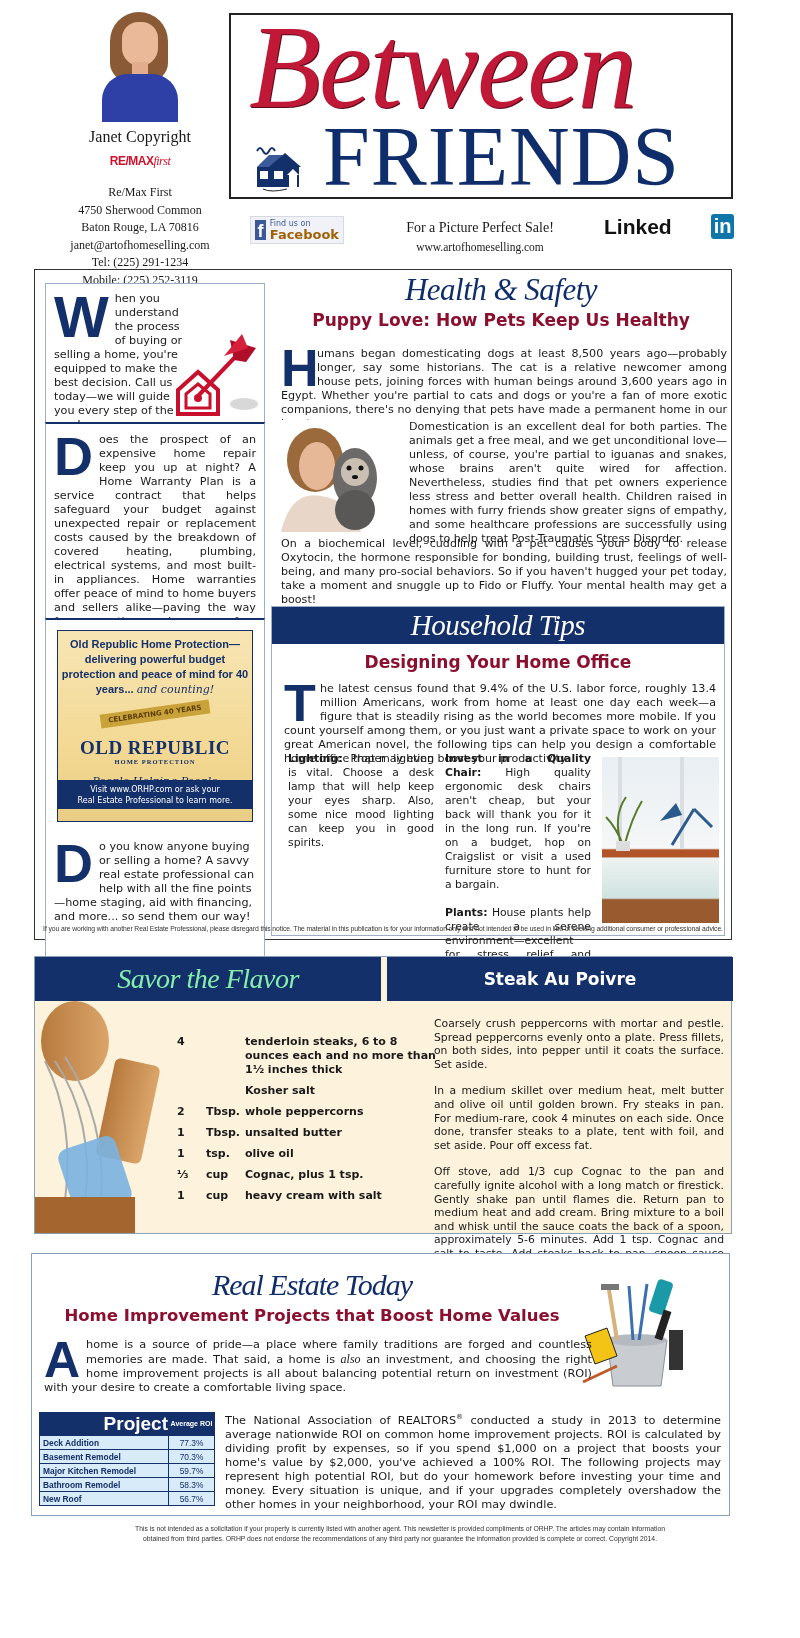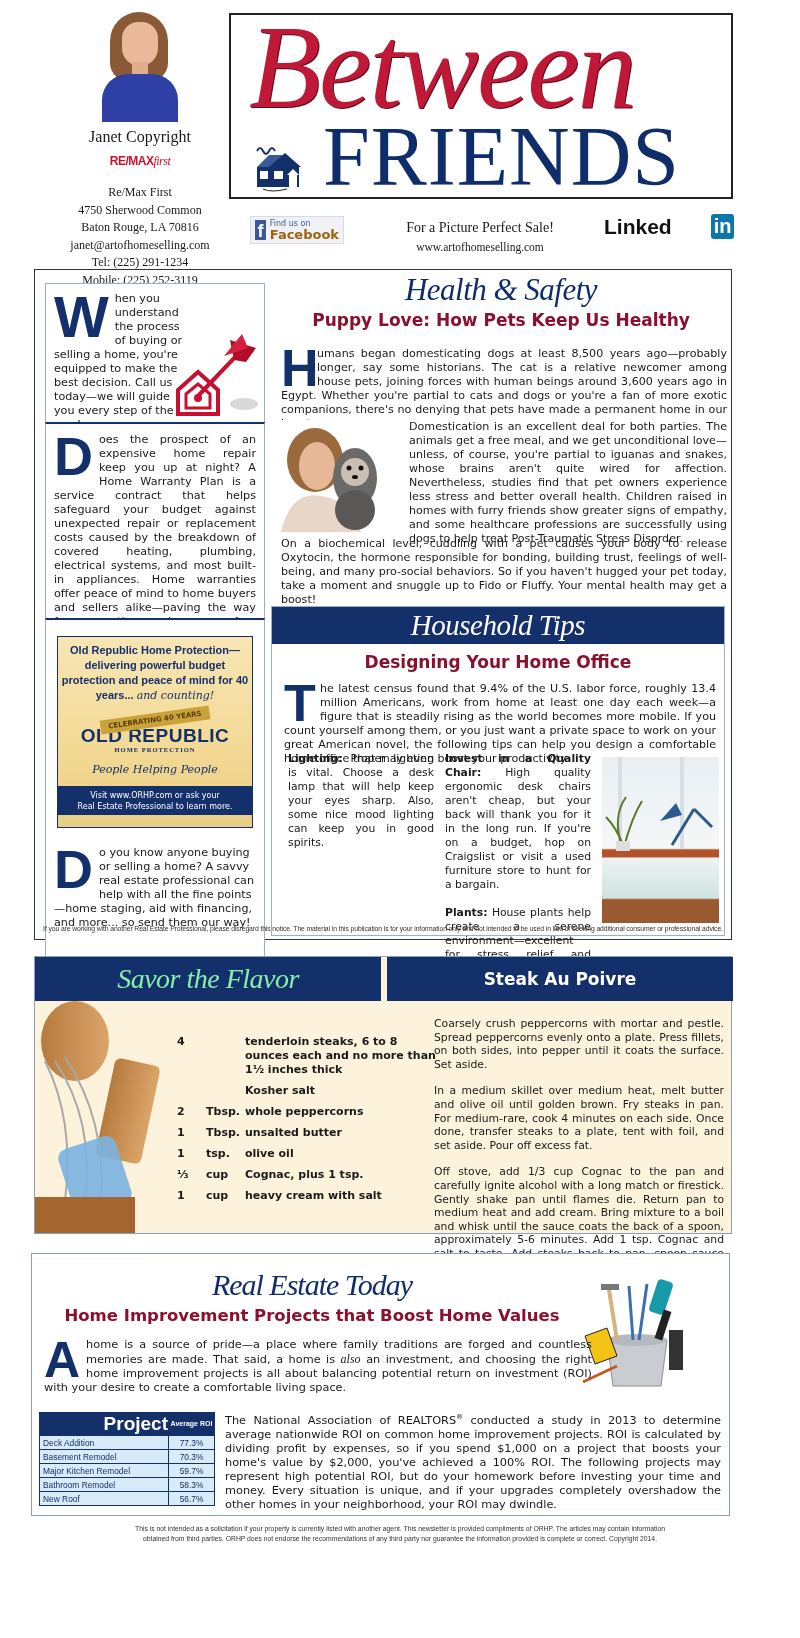--- a/index.html
+++ b/index.html
@@ -36,31 +36,31 @@
 
   .linkedin { position: absolute; left: 604px; top: 214px; display: flex; align-items: flex-end; font-family: "Liberation Sans", sans-serif; font-weight: bold; font-size: 21px; color: #111; gap: 36px; }
   .linkedin .in { background: #0e76a8; color: #fff; border-radius: 3px; padding: 0 3px; margin-left: 3px; font-size: 20px; line-height: 25px; }
 
   
   .main-panel { position: absolute; left: 34px; top: 269px; width: 698px; height: 671px; border: 1.5px solid #333; }
 
   .side-box { position: absolute; left: 10px; width: 220px; border: 1.5px solid #9bb0c6; background: #fff; font-size: 11.2px; line-height: 14px; }
   .side-box.b1 { top: 13px; height: 141px; padding: 8px 8px; }
   .side-box.b2 { top: 152px; height: 198px; padding: 9px 8px; border-top: 2.5px solid #14306a; text-align: justify; }
-  .side-box.b3 { top: 348px; height: 385px; padding: 16px 8px; border-top: 2.5px solid #14306a; }
+  .side-box.b3 { top: 348px; height: 385px; padding: 10px 8px; border-top: 2.5px solid #14306a; }
   .dropcap { float: left; font-family: "Liberation Sans", sans-serif; font-weight: bold; color: #14306a; line-height: 0.8; margin-right: 6px; margin-top: 2px; }
   .dropcap.w { font-size: 58px; }
   .dropcap.d { font-size: 54px; }
   .dart { position: absolute; right: 6px; top: 50px; width: 90px; height: 86px; }
 
   .orhp-ad { width: 196px; height: 192px; margin: 0 auto; border: 1.5px solid #14306a; background: linear-gradient(180deg, #f7e5b4 0%, #f3d994 60%, #eacd84 100%); position: relative; text-align: center; }
   .orhp-ad .head { font-family: "Liberation Sans", sans-serif; font-weight: bold; color: #14306a; font-size: 11px; line-height: 15px; padding-top: 6px; }
   .orhp-ad .counting { font-family: "DejaVu Serif", serif; font-style: italic; font-weight: normal; }
   .orhp-ad .ribbon { margin: 10px auto 0; width: 110px; height: 14px; background: #c9a23a; color: #5a3b05; font-size: 7px; font-weight: bold; line-height: 14px; transform: rotate(-8deg); }
-  .orhp-ad .brand { font-family: Liberation Sans, sans-serif; font-weight: bold; color: #14306a; font-size: 19px; margin-top: 2px; letter-spacing: 0.5px; }
+  .orhp-ad .brand { font-family: Liberation Serif, serif; font-weight: bold; color: #14306a; font-size: 19px; margin-top: 20px; letter-spacing: 0.5px; }
   .orhp-ad .brand-sub { font-family: "Liberation Serif", serif; font-weight: bold; color: #14306a; font-size: 6.5px; letter-spacing: 1px; }
   .orhp-ad .people { font-family: "DejaVu Serif", serif; font-style: italic; color: #14306a; font-size: 11px; margin-top: 6px; }
   .orhp-ad .foot { position: absolute; left: 0; right: 0; bottom: 12px; height: 29px; background: #14306a; color: #fff; font-size: 8px; font-weight: normal; line-height: 11px; padding-top: 4px; }
 
   .eho { position: absolute; right: 8px; bottom: 14px; width: 18px; height: 18px; }
 
   .right-col { position: absolute; left: 236px; top: 0; width: 460px; }
   .section-script { font-family: "Liberation Serif", serif; font-style: italic; font-size: 31px; color: #0f2d6b; text-align: center; letter-spacing: -0.5px; }
   .article-title { font-family: "DejaVu Sans", sans-serif; font-weight: bold; color: #8b0f2e; text-align: center; }
   .body-text { font-size: 11.1px; line-height: 14px; text-align: justify; }
@@ -103,21 +103,21 @@
   .tools { position: absolute; left: 545px; top: 16px; width: 120px; height: 120px; }
   .ret-p1 { position: absolute; left: 12px; top: 84px; width: 548px; font-size: 11.3px; line-height: 14px; text-align: justify; }
   .dropcap-a { float: left; font-family: "Liberation Sans", sans-serif; font-weight: bold; font-size: 50px; color: #14306a; line-height: 0.8; margin-right: 6px; margin-top: 2px; }
   .ret-p1 i { font-family: "Liberation Serif", serif; font-size: 12px; }
 
   .roi-table { position: absolute; left: 7px; top: 158px; width: 176px; border-collapse: collapse; font-family: "Liberation Sans", sans-serif; font-size: 8.4px; }
   .roi-table th { background: #14306a; color: #fff; font-weight: bold; border: 1px solid #14306a; }
   .roi-table th.p { font-size: 19px; text-align: right; height: 22px; }
   .roi-table th.r { font-size: 7px; line-height: 8px; width: 46px; }
   .roi-table td { background: #d7ebf8; border: 1px solid #14306a; height: 14px; padding: 0 3px; }
-  .roi-table td.proj { font-weight: normal; color: #14306a; }
+  .roi-table td.proj { font-weight: bold; color: #14306a; }
   .roi-table td.val { text-align: center; color: #14306a; }
   .ret-p2 { position: absolute; left: 193px; top: 156px; width: 496px; font-size: 11.3px; line-height: 14px; text-align: justify; }
   .ret-p2 sup { font-size: 7px; }
 
   .footer-note { position: absolute; left: 60px; top: 1524px; width: 680px; font-family: "Liberation Sans", sans-serif; font-size: 6.8px; color: #333; text-align: center; line-height: 9.5px; }
 </style>
 </head>
 <body>
 
 <div class="agent">

